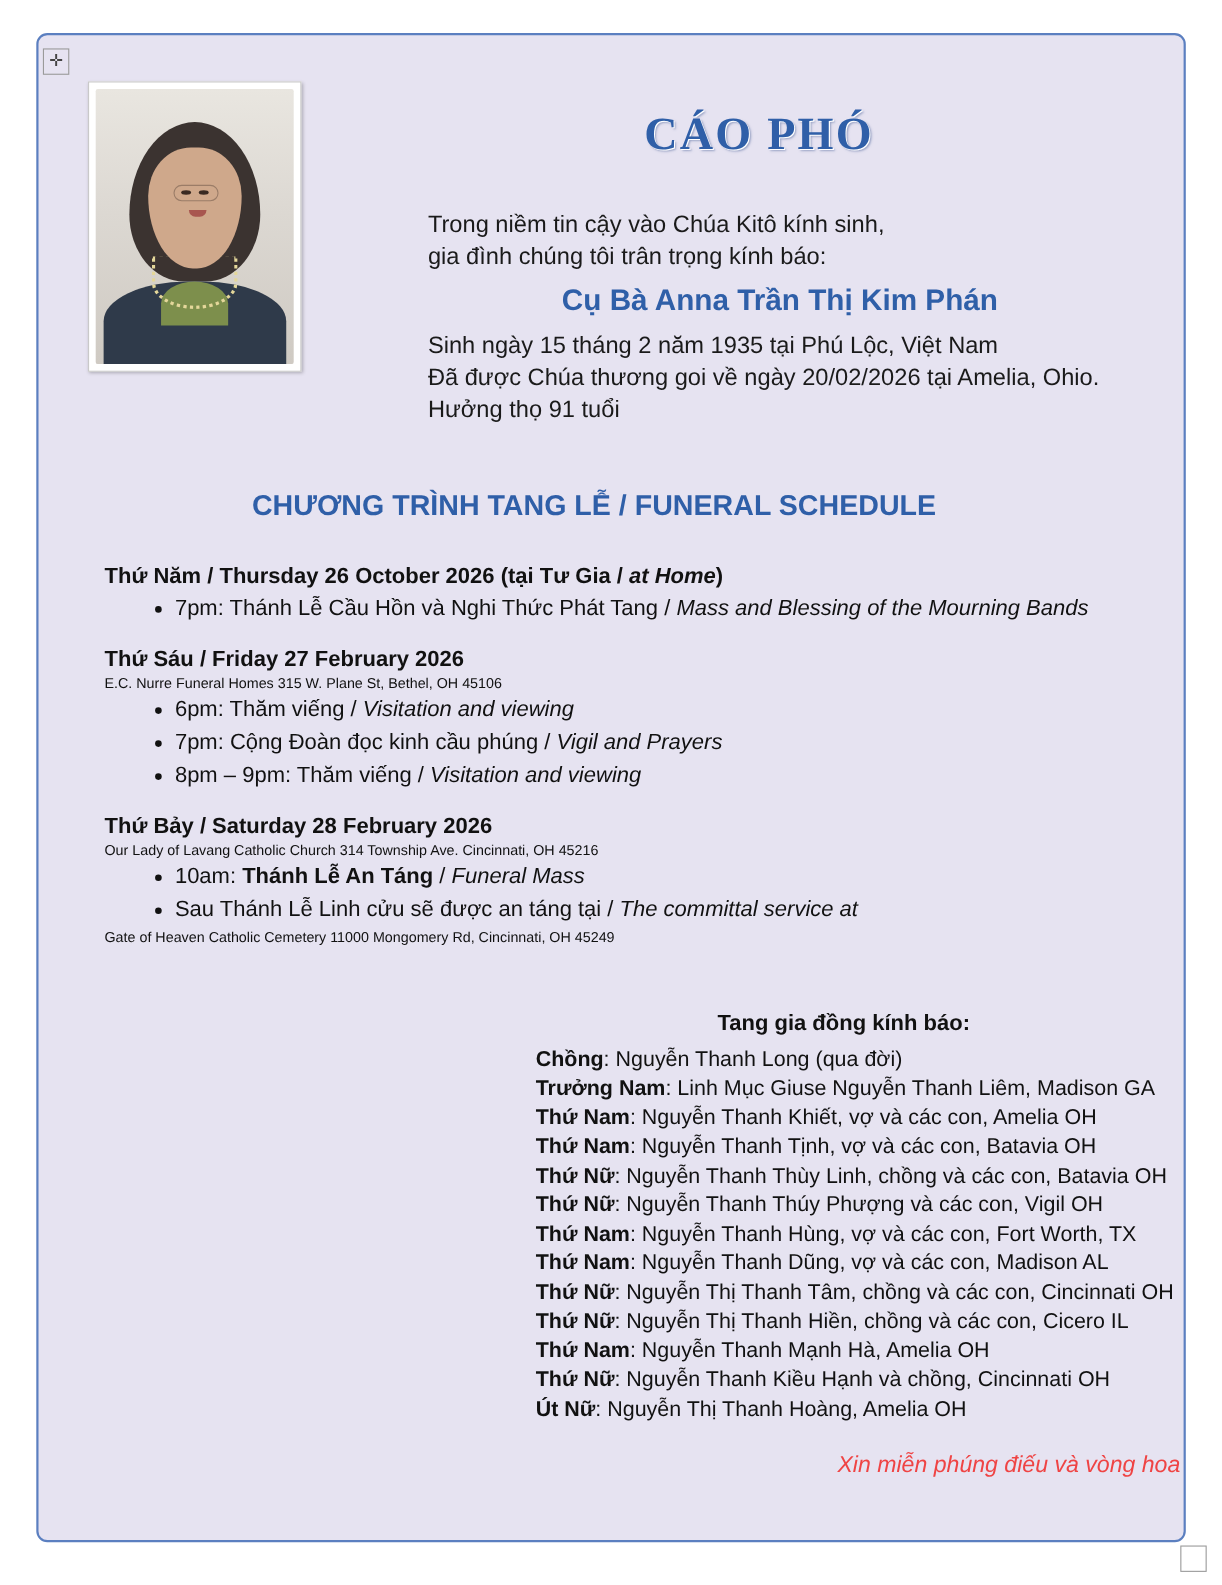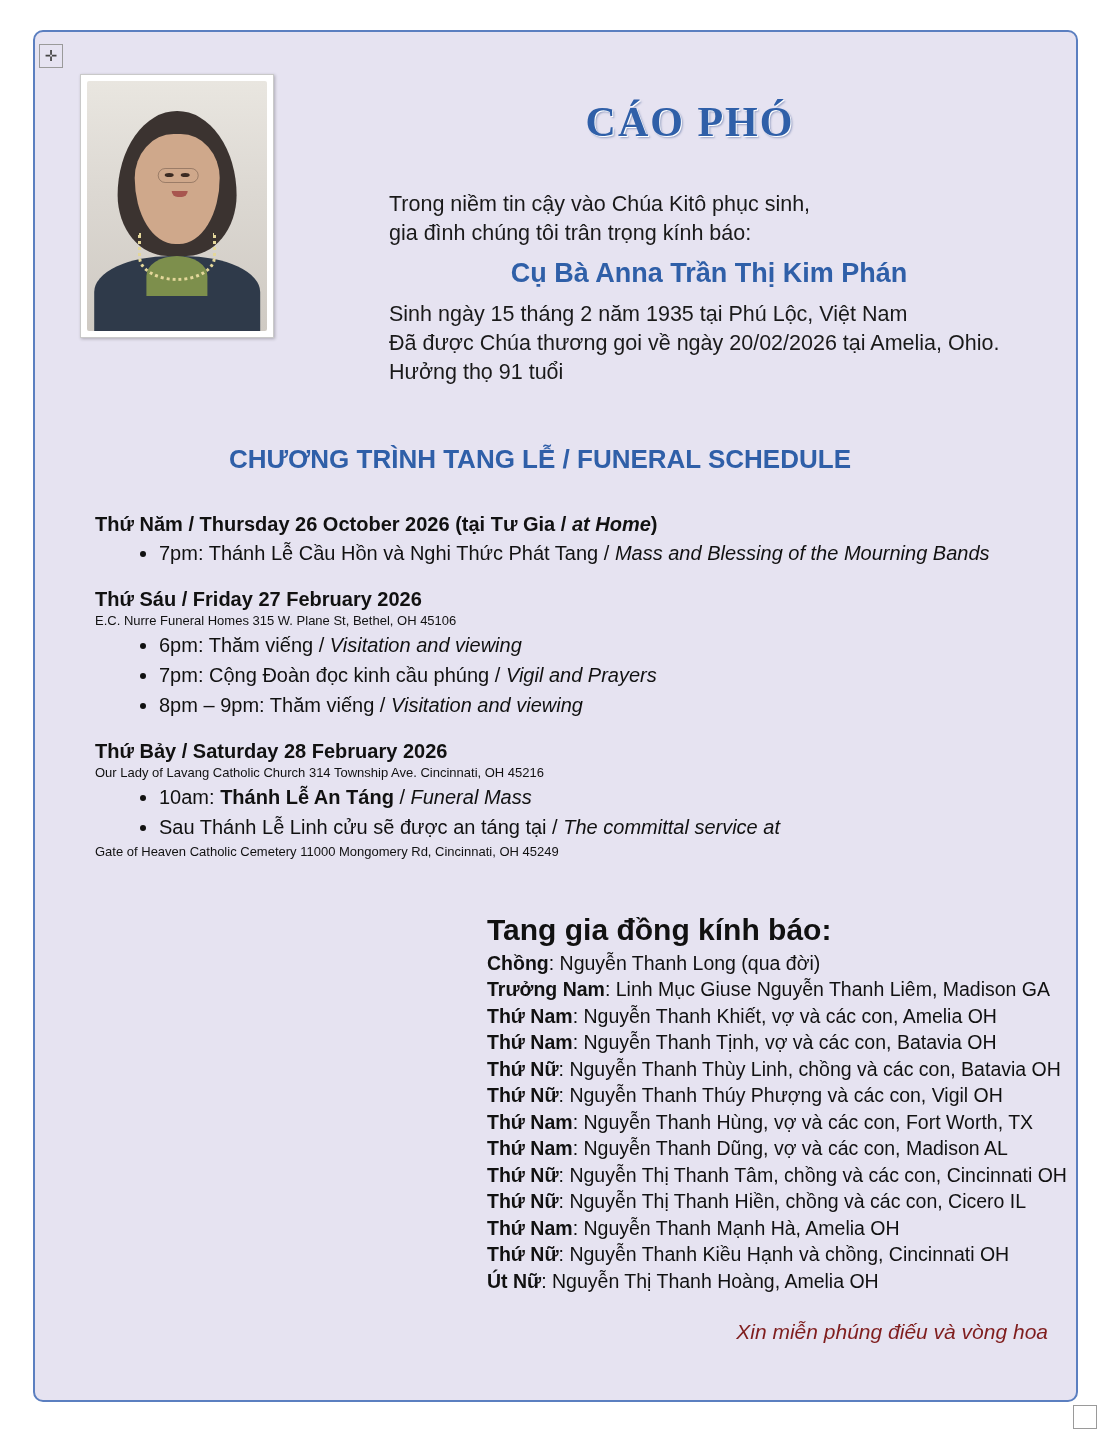--- a/index.html
+++ b/index.html
@@ -247,35 +247,36 @@
     position: absolute;
     left: 487px;
     top: 917px;
     width: 560px;
     font-size: 19.5px;
     color: #111;
     line-height: 26.5px;
   }
   .family-title {
     font-weight: bold;
-    font-size: 30px;
+    font-size: 20px;
+    text-align: center;
     margin-bottom: 6px;
   }
   .family-row { white-space: nowrap; }
   .family-role { font-weight: bold; }
 
   .closing {
     position: absolute;
-    left: 488px;
+    left: 513px;
     top: 1320px;
     width: 560px;
     text-align: right;
     font-style: italic;
     font-size: 21px;
-    color: #7f1d1d;
+    color: #ef4444;
   }
 </style>
 </head>
 <body>
 
 <div class="page">
 
   <div class="doc-frame"></div>
 
   <div class="move-handle">✛</div>
@@ -291,21 +292,21 @@
       </div>
       <div class="p-body"></div>
       <div class="p-collar"></div>
       <div class="p-necklace"></div>
     </div>
   </div>
 
   <div class="title">CÁO PHÓ</div>
 
   <div class="intro">
-    <div>Trong niềm tin cậy vào Chúa Kitô phục sinh,</div>
+    <div>Trong niềm tin cậy vào Chúa Kitô kính sinh,</div>
     <div>gia đình chúng tôi trân trọng kính báo:</div>
   </div>
 
   <div class="deceased-name">Cụ Bà Anna Trần Thị Kim Phán</div>
 
   <div class="birth-death">
     <div> Sinh ngày 15 tháng 2 năm 1935 tại Phú Lộc, Việt Nam</div>
     <div>Đã được Chúa thương goi về ngày 20/02/2026 tại Amelia, Ohio.</div>
     <div>Hưởng thọ 91 tuổi</div>
   </div>

